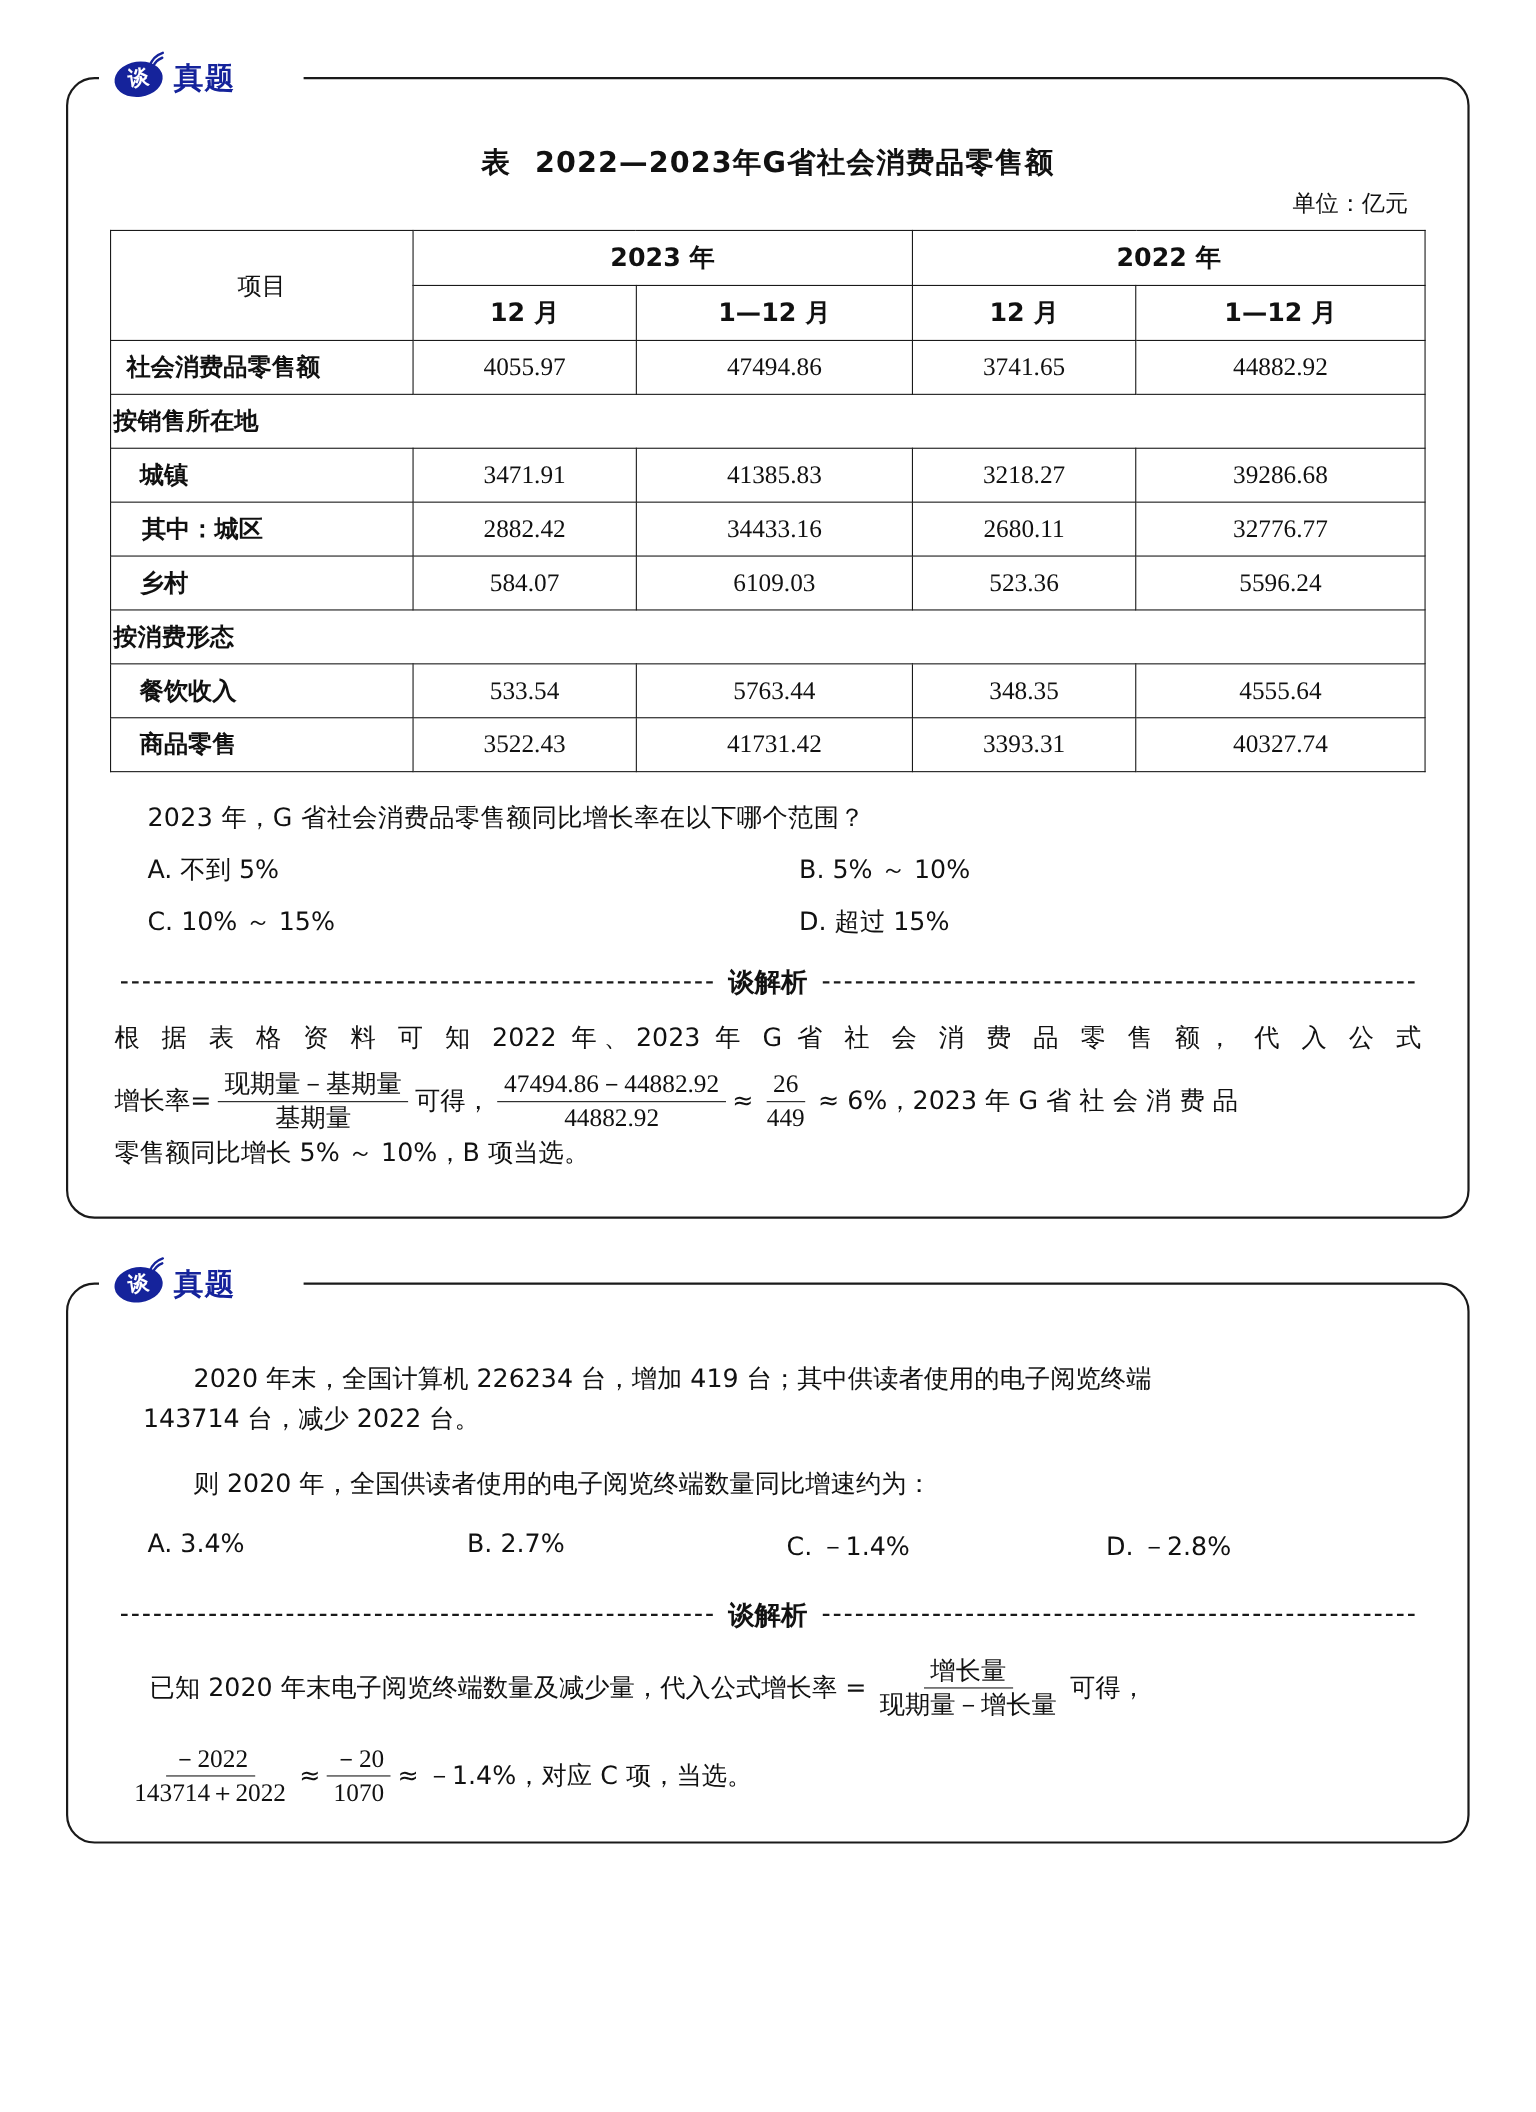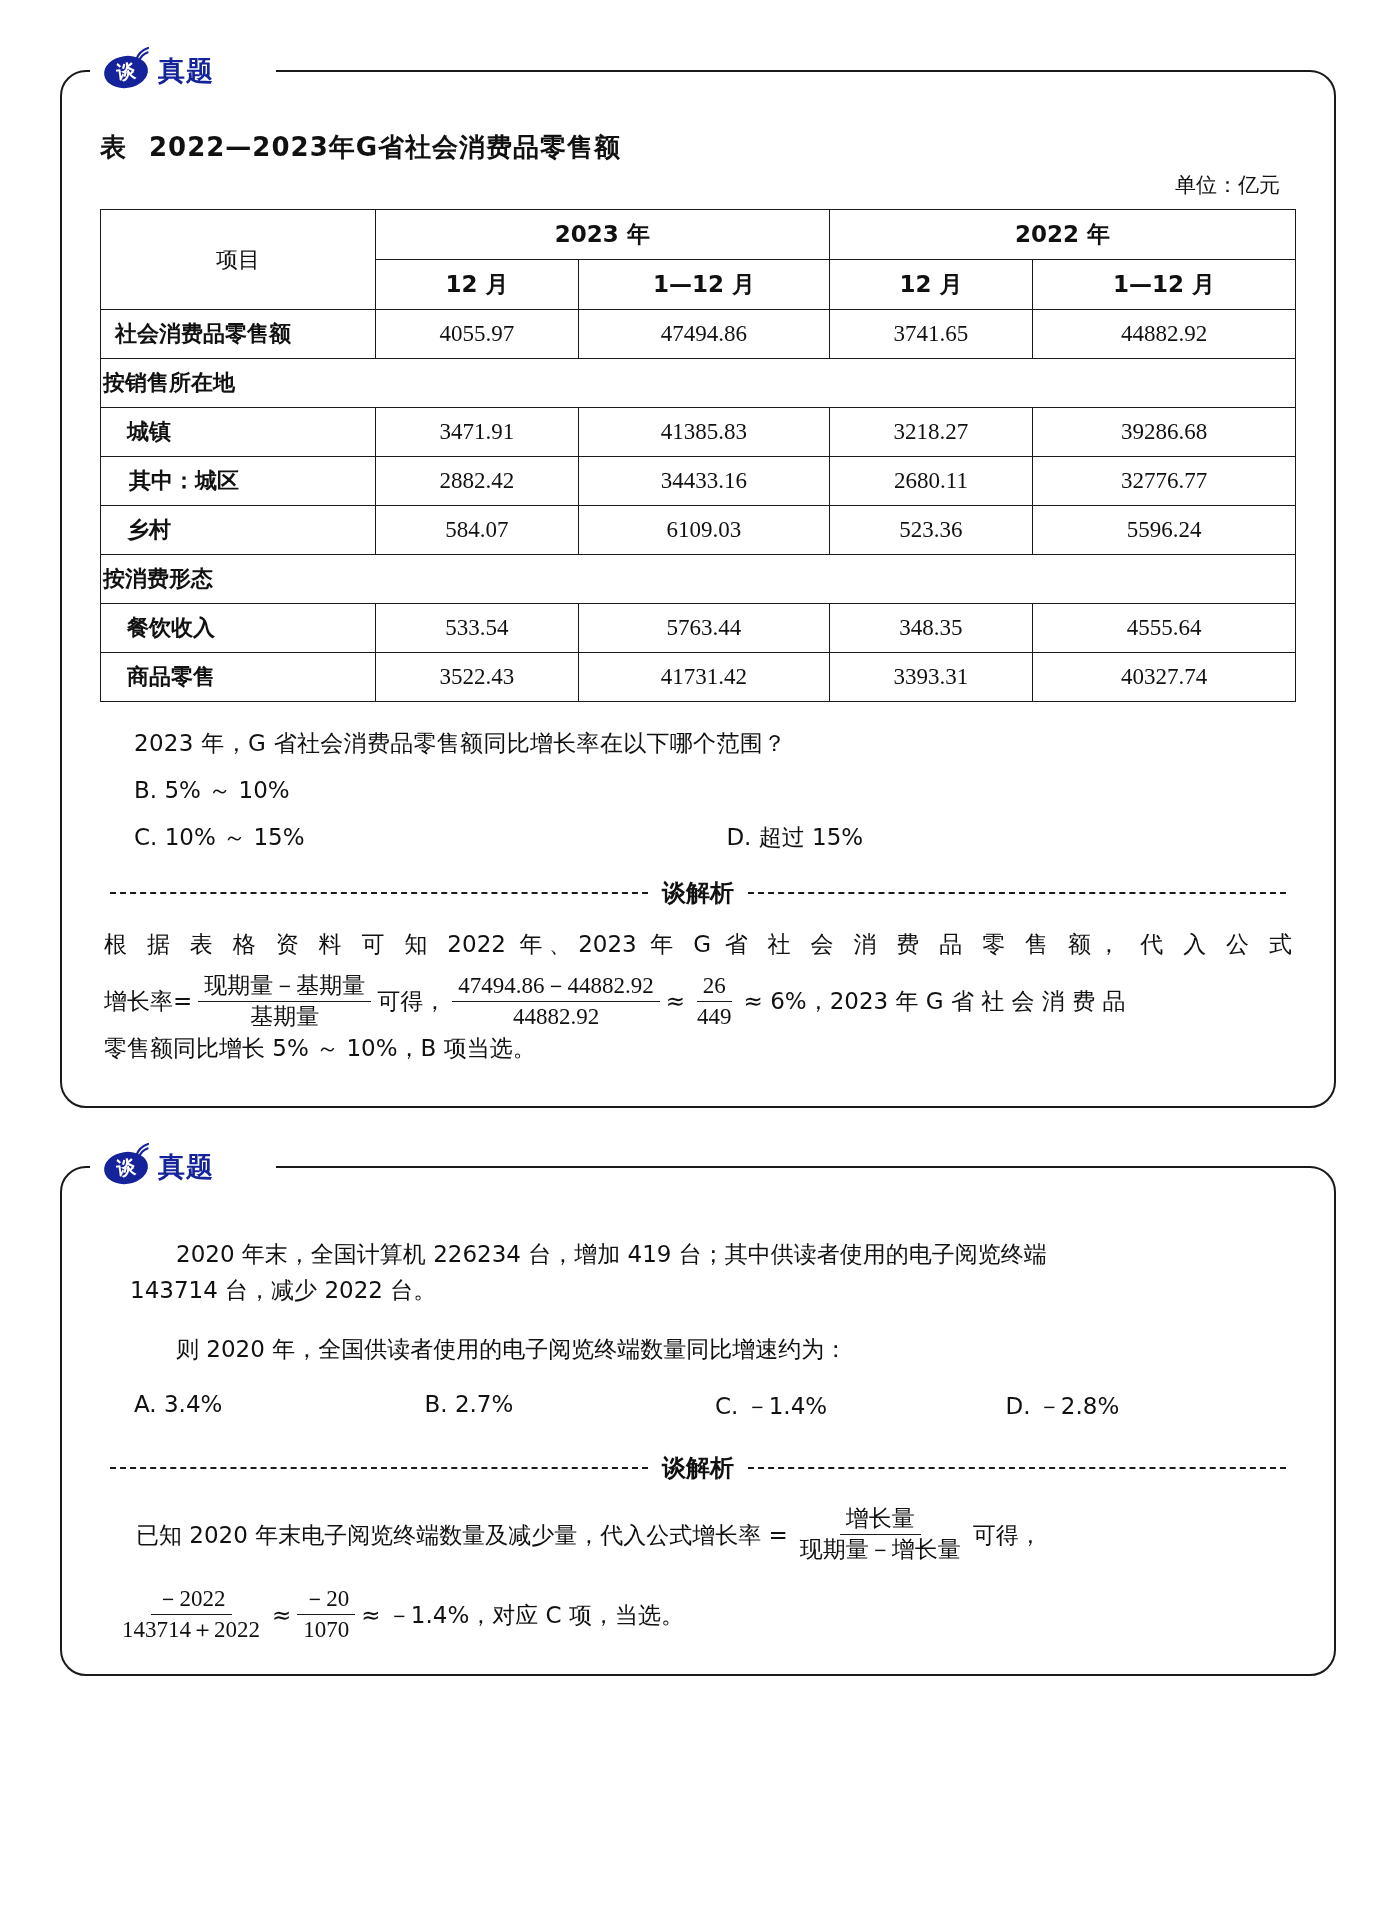--- a/index.html
+++ b/index.html
@@ -87,21 +87,21 @@
   .badge-cover {
     position: absolute;
     top: -4px;
     left: 28px;
     height: 8px;
     background: #ffffff;
   }
 
   
   .table-title {
-    text-align: left;
+    text-align: center;
     font-size: 26px;
     font-weight: bold;
     margin: 24px 0 6px 0;
     letter-spacing: 1px;
     font-family: "DejaVu Sans", "Liberation Sans", sans-serif;
   }
   .table-title .sp { display: inline-block; width: 22px; }
   .unit {
     text-align: right;
     font-size: 21px;
@@ -329,20 +329,21 @@
           <td class="num">3393.31</td>
           <td class="num">40327.74</td>
         </tr>
       </tbody>
     </table>
 
     <div class="q-stem">2023 年，G 省社会消费品零售额同比增长率在以下哪个范围？</div>
 
     <div class="options">
       <div class="opt-row">
+        <div class="opt opt-wide-a">A. 不到 5%</div>
         <div class="opt">B. 5% ～ 10%</div>
       </div>
       <div class="opt-row">
         <div class="opt opt-wide-a">C. 10% ～ 15%</div>
         <div class="opt">D. 超过 15%</div>
       </div>
     </div>
 
     <div class="divider">
       <span class="dash"></span>

